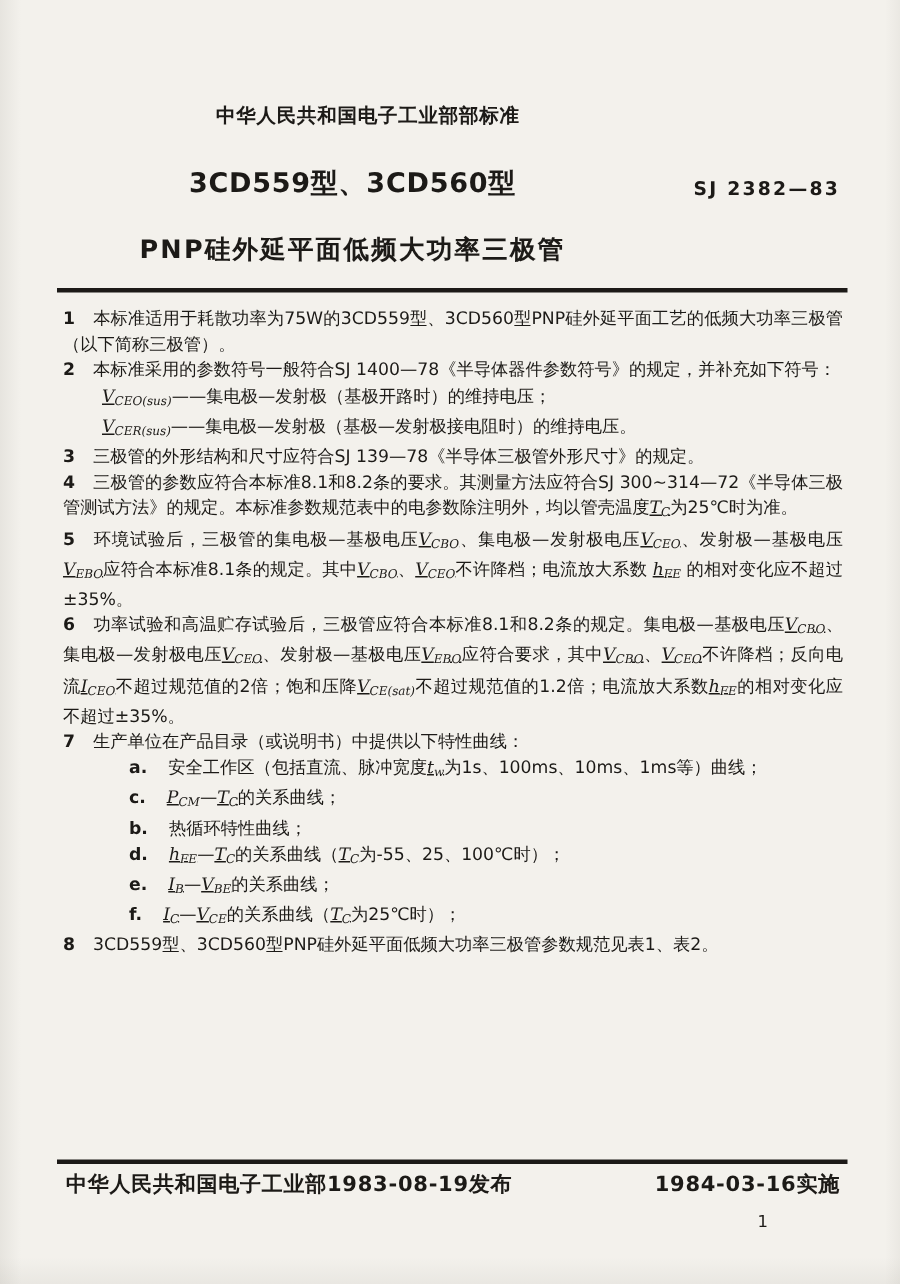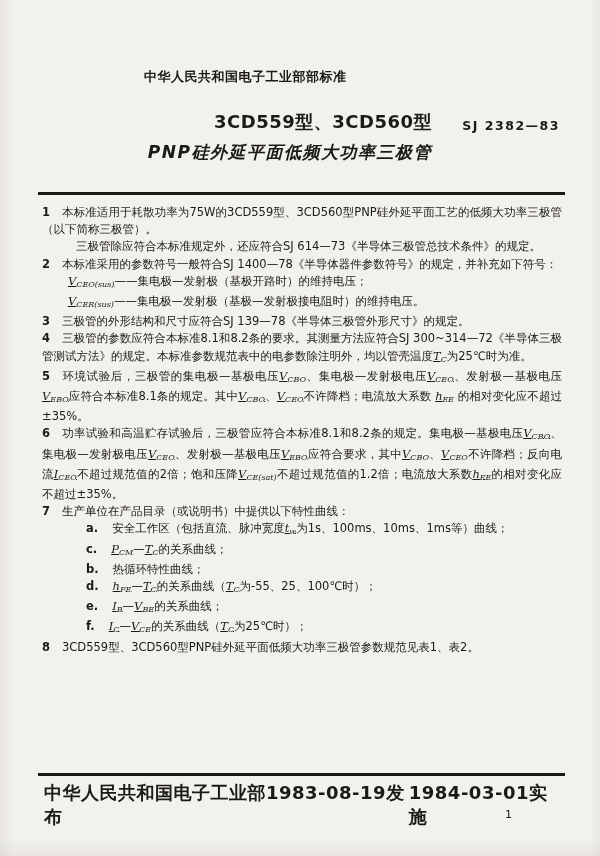--- a/index.html
+++ b/index.html
@@ -22,28 +22,28 @@
       linear-gradient(270deg, rgba(120,115,105,0.07) 0, rgba(120,115,105,0) 10px),
       linear-gradient(0deg, rgba(120,115,105,0.08) 0, rgba(120,115,105,0) 18px),
       var(--paper);
   }
   .ministry{
     position:absolute;top:68px;left:120px;
     font-size:13px;font-weight:bold;letter-spacing:0.5px;margin-left:24px;
   }
   .title-center{
     position:absolute;top:110px;left:38px;width:394px;
-    text-align:right;
+    text-align:center;
   }
   .title-line1{
     font-size:18px;font-weight:bold;letter-spacing:0.5px;
   }
   .title-line2{
-    margin-top:7px;
-    font-size:17px;font-weight:bold;letter-spacing:1.5px;font-style:italic;
+    margin-top:21px;
+    font-size:17px;font-weight:bold;letter-spacing:1.5px;
   }
   .doc-number{
     position:absolute;top:118px;right:40px;
     font-size:12.5px;font-weight:bold;letter-spacing:1.5px;text-align:center;
   }
   .rule{
     position:absolute;left:38px;right:35px;height:2.5px;
     background:var(--ink);
   }
   .top-rule{top:192px;}
@@ -68,21 +68,21 @@
     text-decoration:underline;
   }
   .var sub{
     font-size:8px;
     letter-spacing:0;
     vertical-align:-2px;
   }
   .footer-row{
     position:absolute;top:781px;left:44px;right:40px;
     display:flex;justify-content:space-between;
-    font-size:18px;font-weight:bold;letter-spacing:0.5px;
+    font-size:14px;font-weight:bold;letter-spacing:0.5px;
   }
   .page-number{
     position:absolute;top:808px;right:88px;
     font-size:11px;
   }
 </style>
 </head>
 <body>
 
 <div class="page">
@@ -93,21 +93,20 @@
     <div class="title-line1">3CD559型、3CD560型</div>
     <div class="title-line2">PNP硅外延平面低频大功率三极管</div>
   </div>
 
   <div class="doc-number">SJ 2382—83</div>
 
   <div class="rule top-rule"></div>
 
   <div class="body-text" id="body-container">
       <div class="para clause"><span class="pnum">1</span>本标准适用于耗散功率为75W的3CD559型、3CD560型PNP硅外延平面工艺的低频大功率三极管（以下简称三极管）。</div>
-      <div class="para indent">三极管除应符合本标准规定外，还应符合SJ 614—73《半导体三极管总技术条件》的规定。</div>
       <div class="para clause"><span class="pnum">2</span>本标准采用的参数符号一般符合SJ 1400—78《半导体器件参数符号》的规定，并补充如下符号：</div>
       <div class="para def"><span class="var">V<sub>CEO(sus)</sub></span>——集电极—发射极（基极开路时）的维持电压；</div>
       <div class="para def"><span class="var">V<sub>CER(sus)</sub></span>——集电极—发射极（基极—发射极接电阻时）的维持电压。</div>
       <div class="para clause"><span class="pnum">3</span>三极管的外形结构和尺寸应符合SJ 139—78《半导体三极管外形尺寸》的规定。</div>
       <div class="para clause"><span class="pnum">4</span>三极管的参数应符合本标准8.1和8.2条的要求。其测量方法应符合SJ 300~314—72《半导体三极管测试方法》的规定。本标准参数规范表中的电参数除注明外，均以管壳温度<span class="var">T<sub>C</sub></span>为25℃时为准。</div>
       <div class="para clause"><span class="pnum">5</span>环境试验后，三极管的集电极—基极电压<span class="var">V<sub>CBO</sub></span>、集电极—发射极电压<span class="var">V<sub>CEO</sub></span>、发射极—基极电压<span class="var">V<sub>EBO</sub></span>应符合本标准8.1条的规定。其中<span class="var">V<sub>CBO</sub></span>、<span class="var">V<sub>CEO</sub></span>不许降档；电流放大系数 <span class="var">h<sub>FE</sub></span> 的相对变化应不超过±35%。</div>
       <div class="para clause"><span class="pnum">6</span>功率试验和高温贮存试验后，三极管应符合本标准8.1和8.2条的规定。集电极—基极电压<span class="var">V<sub>CBO</sub></span>、集电极—发射极电压<span class="var">V<sub>CEO</sub></span>、发射极—基极电压<span class="var">V<sub>EBO</sub></span>应符合要求，其中<span class="var">V<sub>CBO</sub></span>、<span class="var">V<sub>CEO</sub></span>不许降档；反向电流<span class="var">I<sub>CEO</sub></span>不超过规范值的2倍；饱和压降<span class="var">V<sub>CE(sat)</sub></span>不超过规范值的1.2倍；电流放大系数<span class="var">h<sub>FE</sub></span>的相对变化应不超过±35%。</div>
       <div class="para clause"><span class="pnum">7</span>生产单位在产品目录（或说明书）中提供以下特性曲线：</div>
       <div class="para item"><span class="pnum">a.</span>安全工作区（包括直流、脉冲宽度<span class="var">t<sub>w</sub></span>为1s、100ms、10ms、1ms等）曲线；</div>
       <div class="para item"><span class="pnum">c.</span><span class="var">P<sub>CM</sub></span>—<span class="var">T<sub>C</sub></span>的关系曲线；</div>
@@ -115,18 +114,18 @@
       <div class="para item"><span class="pnum">d.</span><span class="var">h<sub>FE</sub></span>—<span class="var">T<sub>C</sub></span>的关系曲线（<span class="var">T<sub>C</sub></span>为-55、25、100℃时）；</div>
       <div class="para item"><span class="pnum">e.</span><span class="var">I<sub>B</sub></span>—<span class="var">V<sub>BE</sub></span>的关系曲线；</div>
       <div class="para item"><span class="pnum">f.</span><span class="var">I<sub>C</sub></span>—<span class="var">V<sub>CE</sub></span>的关系曲线（<span class="var">T<sub>C</sub></span>为25℃时）；</div>
       <div class="para clause"><span class="pnum">8</span>3CD559型、3CD560型PNP硅外延平面低频大功率三极管参数规范见表1、表2。</div>
     </div>
 
   <div class="rule footer-rule"></div>
 
   <div class="footer-row">
     <span>中华人民共和国电子工业部1983-08-19发布</span>
-    <span>1984-03-01实施</span>
+    <span>1984-03-16实施</span>
   </div>
 
   <div class="page-number">1</div>
 
 </div>
 
 </body></html>

